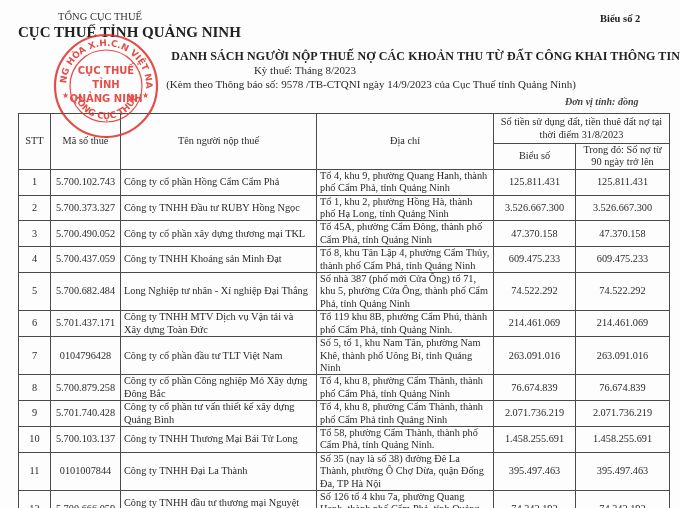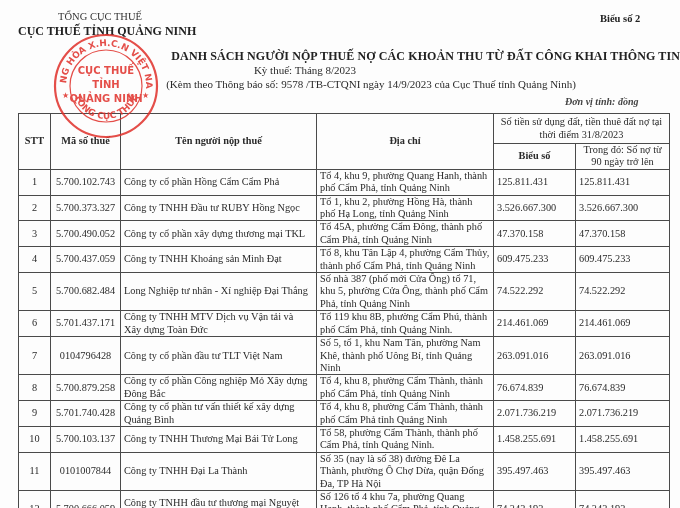--- a/index.html
+++ b/index.html
@@ -3,39 +3,39 @@
   <meta charset="utf-8">
   <style>
     html, body { margin: 0; padding: 0; }
     body {
       width: 680px; height: 508px; overflow: hidden; position: relative;
       background: #fdfdfd; color: #2a2a2a;
       font-family: "Liberation Serif", "DejaVu Serif", serif;
     }
     .abs { position: absolute; }
     .org1 { left: 40px; top: 11px; width: 120px; text-align: center; font-size: 10.5px; color: #333; }
-    .org2 { left: 18px; top: 24px; font-size: 12px; font-weight: bold; color: #222; }
+    .org2 { left: 18px; top: 24px; font-size: 15px; font-weight: bold; color: #222; }
     .form-no { left: 600px; top: 13px; font-size: 10.5px; font-weight: bold; color: #222; }
     .title { left: 0; width: 680px; top: 49px; text-align: right; font-size: 12px; font-weight: bold; padding-left: 70px; box-sizing: border-box; color: #222; letter-spacing: 0.1px; }
     .period { left: 0; width: 540px; top: 64px; text-align: center; font-size: 11px; padding-left: 70px; box-sizing: border-box; }
     .ref { left: 0; width: 672px; top: 78px; text-align: center; font-size: 11px; padding-left: 70px; box-sizing: border-box; }
     .unit { left: 565px; top: 96px; font-size: 10px; font-style: italic; color: #444; font-weight: bold; }
 
     table.debt {
       position: absolute; left: 18px; top: 113px; width: 651px;
       border-collapse: collapse; table-layout: fixed; font-size: 10.3px;
     }
     table.debt td, table.debt th {
       border: 1px solid #4a4a4a; padding: 0 3px; vertical-align: middle; line-height: 12.4px;
     }
-    table.debt th { font-weight: bold; text-align: center; font-size: 10.3px; }
+    table.debt th { font-weight: normal; text-align: center; font-size: 10.3px; }
     table.debt th.sub { font-weight: normal; }
     table.debt th.total-head { font-weight: normal; }
     td.c { text-align: center; }
-    td.r { text-align: left; }
+    td.r { text-align: center; }
     td.l { text-align: left; }
 
     .stamp {
       position: absolute; left: 52px; top: 32px; width: 108px; height: 108px;
       pointer-events: none; opacity: 0.85;
     }
   </style>
 </head>
 <body>
 

